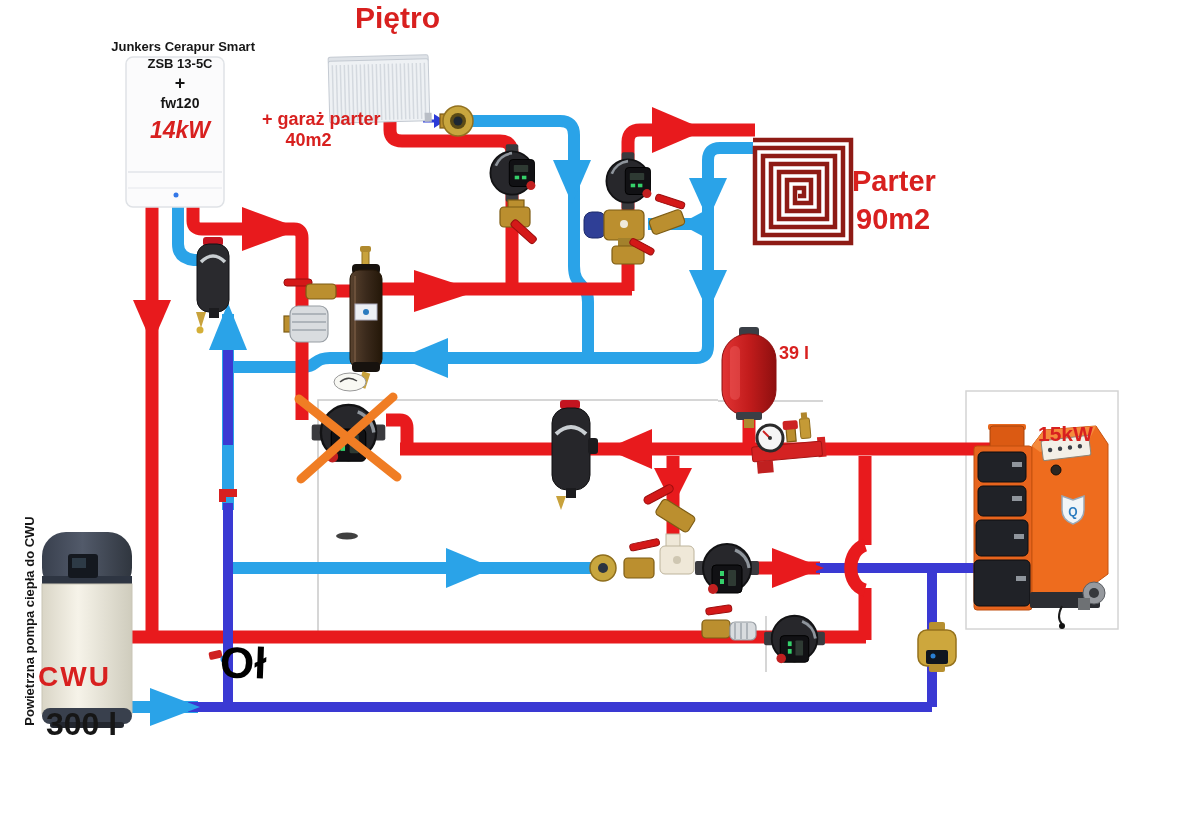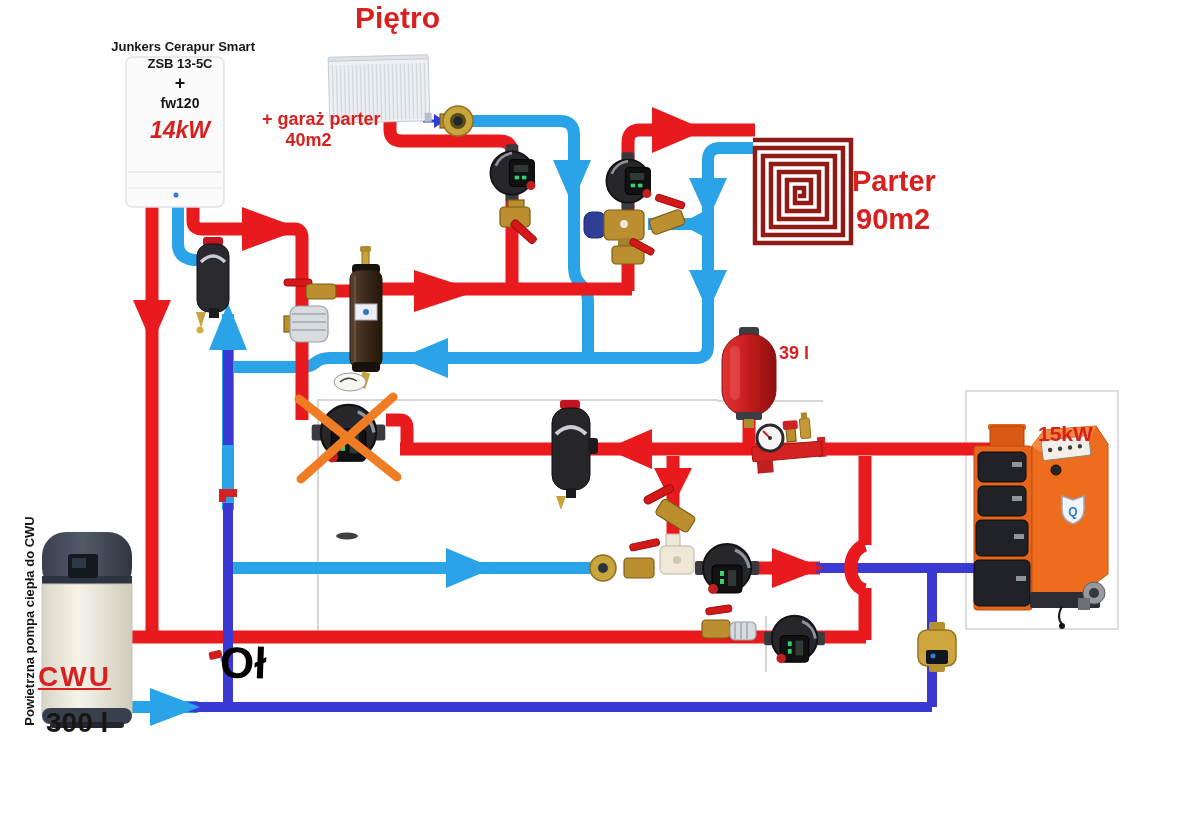--- a/index.html
+++ b/index.html
@@ -360,18 +360,18 @@
 <div class="lbl ctr" style="left:105px;top:57px;width:150px;font-size:13px;">ZSB 13-5C</div>
 <div class="lbl ctr" style="left:105px;top:74px;width:150px;font-size:18px;">+</div>
 <div class="lbl ctr" style="left:105px;top:96px;width:150px;font-size:14px;">fw120</div>
 <div class="lbl red ctr" style="left:105px;top:118px;width:150px;font-size:23px;font-style:italic;">14kW</div>
 <div class="lbl red" style="left:262px;top:110px;font-size:18px;">+ garaż parter</div>
 <div class="lbl red ctr" style="left:256px;top:131px;width:105px;font-size:18px;">40m2</div>
 <div class="lbl red" style="left:852px;top:158px;font-size:29px;margin-top:8px;">Parter</div>
 <div class="lbl red" style="left:856px;top:204px;font-size:29px;">90m2</div>
 <div class="lbl red" style="left:779px;top:344px;font-size:18px;">39 l</div>
 <div class="lbl red" style="left:1038px;top:410px;font-size:21px;margin-top:13px;">15kW</div>
-<div class="lbl red" style="left:38px;top:662px;font-size:28px;letter-spacing:2px;text-decoration:underline;">CWU</div>
-<div class="lbl" style="left:46px;top:708px;font-size:28px;">300 l</div>
+<div class="lbl red" style="left:38px;top:662px;font-size:28px;letter-spacing:2px;">CWU</div>
+<div class="lbl" style="left:46px;top:708px;font-size:32px;">300 l</div>
 <div class="lbl ctr" style="left:-78px;top:612px;width:220px;height:18px;font-size:13px;transform:rotate(-90deg);">Powietrzna pompa ciepła do CWU</div>
 <div class="lbl" style="left:220px;top:640px;font-size:44px;font-weight:900;color:#000;transform:rotate(2deg);">Oł</div>
 
 </div>
 
 </body></html>

